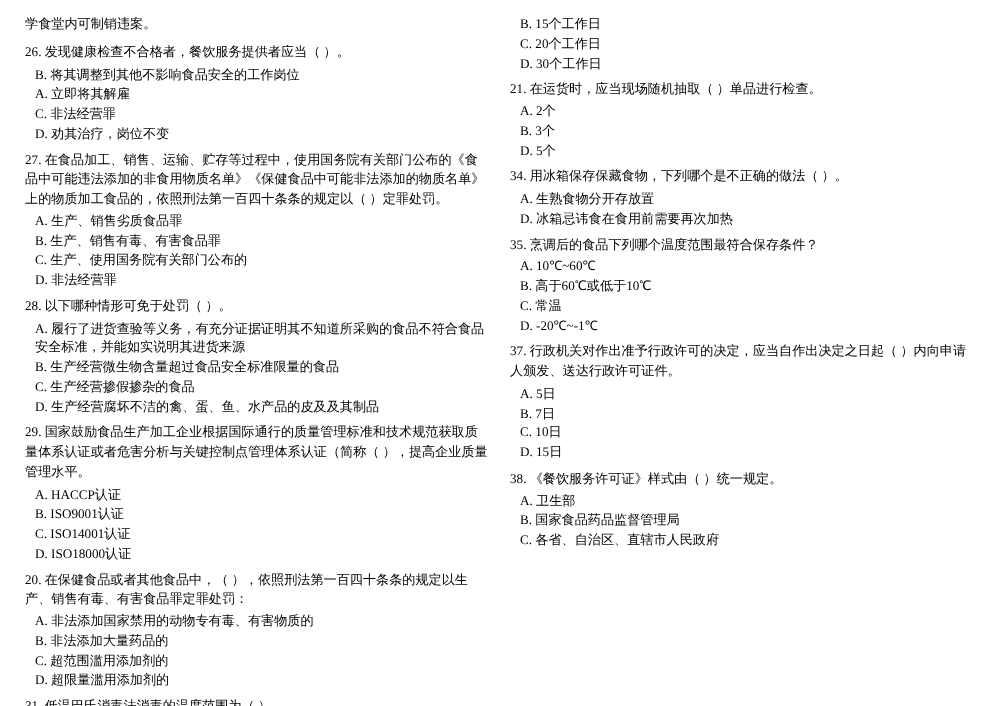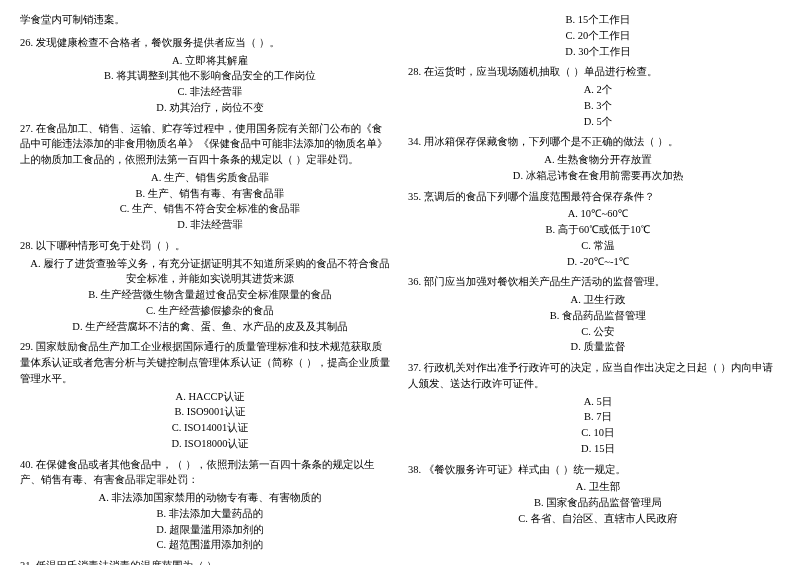--- a/index.html
+++ b/index.html
@@ -43,106 +43,98 @@
     .question-text {
       font-size: 10.5px;
       line-height: 1.5;
       text-indent: 0;
       margin-bottom: 2px;
     }
     .option {
       font-size: 10.5px;
       line-height: 1.5;
       padding-left: 8px;
-      text-align: center;
     }
   </style>
 </head>
 <body>
 
 <div class="page-container">
   <div class="page-footer">
     <span></span>
   </div>
   <div class="content-columns">
     <div class="column">
 
     <div class="question-block">
           <div class="question-text">学食堂内可制销违案。</div>
         </div>
         <div class="question-block">
           <div class="question-text">26. 发现健康检查不合格者，餐饮服务提供者应当（    ）。</div>
+          <div class="option">B. 将其调整到其他不影响食品安全的工作岗位</div>
           <div class="option">A. 立即将其解雇</div>
-          <div class="option">B. 将其调整到其他不影响食品安全的工作岗位</div>
           <div class="option">C. 非法经营罪</div>
           <div class="option">D. 劝其治疗，岗位不变</div>
         </div>
         <div class="question-block">
           <div class="question-text">27. 在食品加工、销售、运输、贮存等过程中，使用国务院有关部门公布的《食品中可能违法添加的非食用物质名单》《保健食品中可能非法添加的物质名单》上的物质加工食品的，依照刑法第一百四十条条的规定以（    ）定罪处罚。</div>
           <div class="option">A. 生产、销售劣质食品罪</div>
           <div class="option">B. 生产、销售有毒、有害食品罪</div>
-          <div class="option">C. 生产、销售不符合安全标准的食品罪</div>
+          <div class="option">C. 生产、使用国务院有关部门公布的</div>
           <div class="option">D. 非法经营罪</div>
         </div>
         <div class="question-block">
           <div class="question-text">28. 以下哪种情形可免于处罚（    ）。</div>
           <div class="option">A. 履行了进货查验等义务，有充分证据证明其不知道所采购的食品不符合食品安全标准，并能如实说明其进货来源</div>
           <div class="option">B. 生产经营微生物含量超过食品安全标准限量的食品</div>
           <div class="option">C. 生产经营掺假掺杂的食品</div>
           <div class="option">D. 生产经营腐坏不洁的禽、蛋、鱼、水产品的皮及及其制品</div>
         </div>
         <div class="question-block">
           <div class="question-text">29. 国家鼓励食品生产加工企业根据国际通行的质量管理标准和技术规范获取质量体系认证或者危害分析与关键控制点管理体系认证（简称（    ），提高企业质量管理水平。</div>
           <div class="option">A. HACCP认证</div>
           <div class="option">B. ISO9001认证</div>
           <div class="option">C. ISO14001认证</div>
           <div class="option">D. ISO18000认证</div>
         </div>
         <div class="question-block">
-          <div class="question-text">40. 在保健食品或者其他食品中，（    ），依照刑法第一百四十条条的规定以生产、销售有毒、有害食品罪定罪处罚：</div>
+          <div class="question-text">20. 在保健食品或者其他食品中，（    ），依照刑法第一百四十条条的规定以生产、销售有毒、有害食品罪定罪处罚：</div>
           <div class="option">A. 非法添加国家禁用的动物专有毒、有害物质的</div>
           <div class="option">B. 非法添加大量药品的</div>
+          <div class="option">C. 超范围滥用添加剂的</div>
           <div class="option">D. 超限量滥用添加剂的</div>
-          <div class="option">C. 超范围滥用添加剂的</div>
         </div>
         <div class="question-block">
           <div class="question-text">31. 低温巴氏消毒法消毒的温度范围为（    ）。</div>
         </div>
       </div>
     <div class="column">
 
     <div class="question-block">
           <div class="option">B. 15个工作日</div>
           <div class="option">C. 20个工作日</div>
           <div class="option">D. 30个工作日</div>
         </div>
         <div class="question-block">
-          <div class="question-text">28. 在运货时，应当现场随机抽取（    ）单品进行检查。</div>
+          <div class="question-text">21. 在运货时，应当现场随机抽取（    ）单品进行检查。</div>
           <div class="option">A. 2个</div>
           <div class="option">B. 3个</div>
           <div class="option">D. 5个</div>
         </div>
         <div class="question-block">
           <div class="question-text">34. 用冰箱保存保藏食物，下列哪个是不正确的做法（    ）。</div>
           <div class="option">A. 生熟食物分开存放置</div>
           <div class="option">D. 冰箱忌讳食在食用前需要再次加热</div>
         </div>
         <div class="question-block">
           <div class="question-text">35. 烹调后的食品下列哪个温度范围最符合保存条件？</div>
           <div class="option">A. 10℃~60℃</div>
           <div class="option">B. 高于60℃或低于10℃</div>
           <div class="option">C. 常温</div>
           <div class="option">D. -20℃~-1℃</div>
-        </div>
-        <div class="question-block">
-          <div class="question-text">36. 部门应当加强对餐饮相关产品生产活动的监督管理。</div>
-          <div class="option">A. 卫生行政</div>
-          <div class="option">B. 食品药品监督管理</div>
-          <div class="option">C. 公安</div>
-          <div class="option">D. 质量监督</div>
         </div>
         <div class="question-block">
           <div class="question-text">37. 行政机关对作出准予行政许可的决定，应当自作出决定之日起（    ）内向申请人颁发、送达行政许可证件。</div>
           <div class="option">A. 5日</div>
           <div class="option">B. 7日</div>
           <div class="option">C. 10日</div>
           <div class="option">D. 15日</div>
         </div>
         <div class="question-block">
           <div class="question-text">38. 《餐饮服务许可证》样式由（    ）统一规定。</div>

